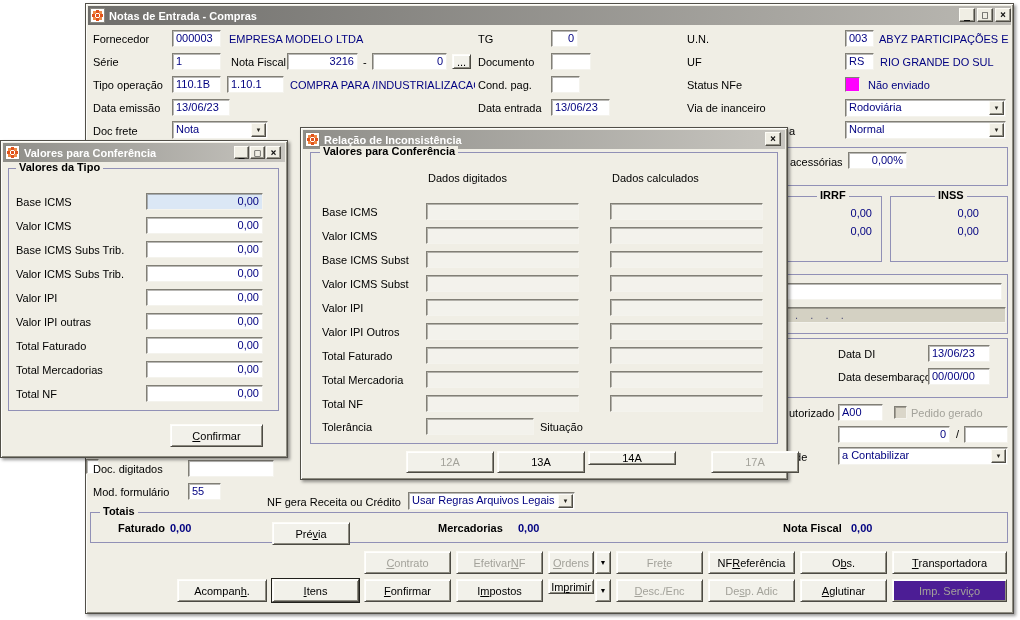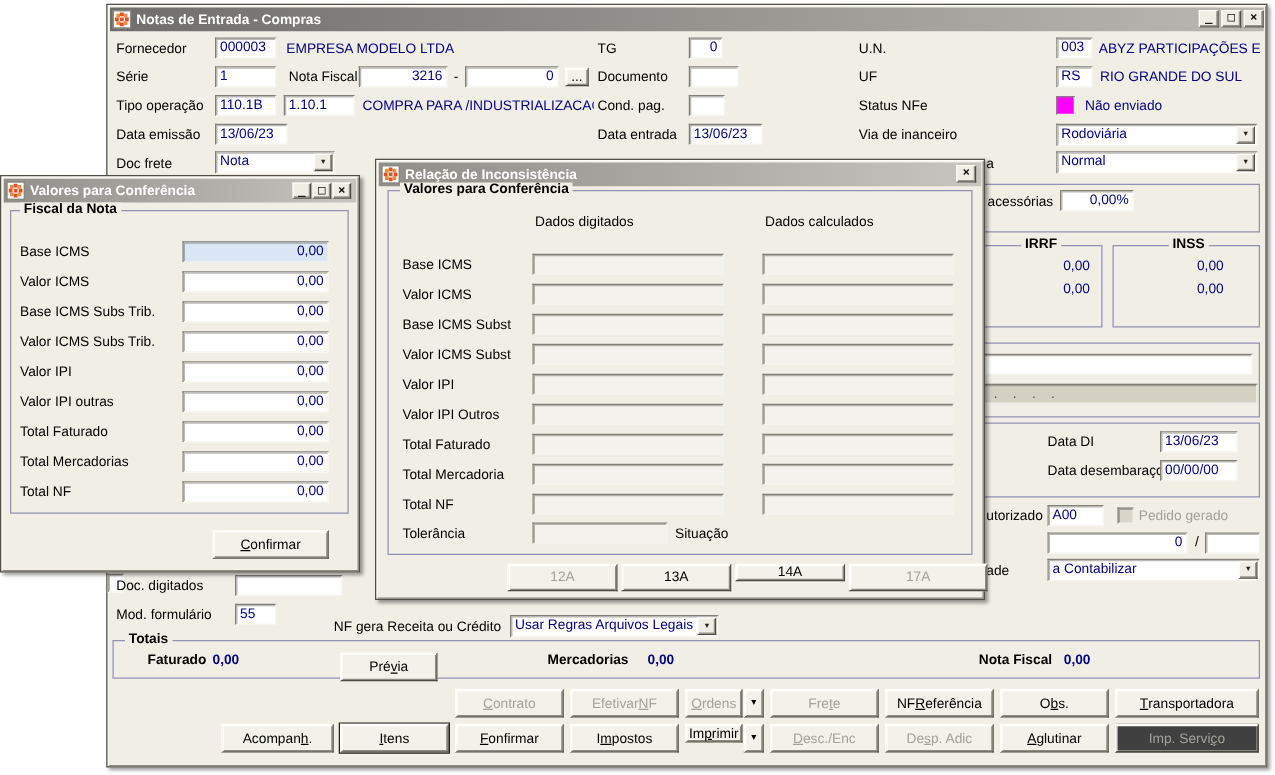--- a/index.html
+++ b/index.html
@@ -25,21 +25,21 @@
   .hl{background:#dbe7f5}
   .dis2{background:#f3f2ec}
   .grayfld{background:#d4d1c3;color:#51517c;white-space:pre}
   .combo{padding-right:18px}
   .carrow{position:absolute;right:1px;top:1px;width:15px;height:calc(100% - 2px);background:#f0eee4;border:1px solid;border-color:#fdfcf6 #4f4d46 #4f4d46 #fdfcf6;box-shadow:inset -1px -1px 0 #96948a;display:flex;align-items:center;justify-content:center;font-size:6px;color:#26251f}
   .gb{border:1px solid #9190b6}
   .leg{background:#f0eee5;padding:0 3px;line-height:11px;white-space:nowrap}
   .btn{background:#f2f1ea;border:1px solid;border-color:#fdfcf7 #4c4a43 #4c4a43 #fdfcf7;box-shadow:inset 1px 1px 0 #ffffff,inset -1px -1px 0 #8d8b80;display:flex;align-items:center;justify-content:center;white-space:nowrap;color:#000}
   .btn u{text-underline-offset:1px}
   .dis{color:#a3a29a}
-  .tan{background:#404040}
+  .tan{background:#4c1d95}
   .foc{box-shadow:inset 1px 1px 0 #fff,inset -1px -1px 0 #8d8b80,0 0 0 1px #21201b}
   .chk{background:#dad6c9;border:1px solid;border-color:#817f76 #f4f3ed #f4f3ed #817f76;box-shadow:inset 1px 1px 0 rgba(80,78,70,.4)}
   .swatch{background:#ff00ff;border:1px solid;border-color:#817f76 #f4f3ed #f4f3ed #817f76}
 </style>
 </head>
 <body>
 
 <div class="a win" style="left:85px;top:3px;width:929px;height:611px"></div>
 <div class="a tb tb1" style="left:88px;top:6px;width:923px;height:19px">
   <span class="appicon">
@@ -255,21 +255,21 @@
 <div class="a tb tb2" style="left:3px;top:143px;width:282px;height:19px">
   <span class="appicon">
       <i></i>
     </span>
   <span>Valores para Conferência</span>
 </div>
 <div class="a tbtn" style="left:234px;top:146px;width:15px;height:13px">_</div>
 <div class="a tbtn" style="left:250px;top:146px;width:15px;height:13px">□</div>
 <div class="a tbtn" style="left:266px;top:146px;width:15px;height:13px">×</div>
 <div class="a gb" style="left:8px;top:168px;width:271px;height:243px"></div>
-<div class="a leg b" style="left:16px;top:162px">Fiscal da Nota</div>
+<div class="a leg b" style="left:16px;top:162px">Valores da Tipo</div>
 
 <div class="a lbl" style="left:16px;top:196px">Base ICMS</div>
 <div class="a fld num hl" style="left:146px;top:193px;width:117px;height:17px">0,00</div>
 <div class="a lbl" style="left:16px;top:220px">Valor ICMS</div>
 <div class="a fld num" style="left:146px;top:217px;width:117px;height:17px">0,00</div>
 <div class="a lbl" style="left:16px;top:244px">Base ICMS Subs Trib.</div>
 <div class="a fld num" style="left:146px;top:241px;width:117px;height:17px">0,00</div>
 <div class="a lbl" style="left:16px;top:268px">Valor ICMS Subs Trib.</div>
 <div class="a fld num" style="left:146px;top:265px;width:117px;height:17px">0,00</div>
 <div class="a lbl" style="left:16px;top:292px">Valor IPI</div>
@@ -330,13 +330,13 @@
 <div class="a fld dis2" style="left:426px;top:395px;width:153px;height:17px"></div>
 <div class="a fld dis2" style="left:610px;top:395px;width:153px;height:17px"></div>
 
 <div class="a lbl" style="left:322px;top:421px">Tolerância</div>
 <div class="a fld dis2" style="left:426px;top:418px;width:108px;height:17px"></div>
 <div class="a lbl" style="left:540px;top:421px">Situação</div>
 
 <div class="a btn dis" style="left:406px;top:451px;width:88px;height:22px">12A</div>
 <div class="a btn" style="left:497px;top:451px;width:88px;height:22px">13A</div>
 <div class="a btn" style="left:588px;top:451px;width:88px;height:14px">14A</div>
-<div class="a btn dis" style="left:679px;top:451px;width:111px;height:22px">17A</div>
+<div class="a btn dis" style="left:711px;top:451px;width:88px;height:22px">17A</div>
 
 </body></html>

